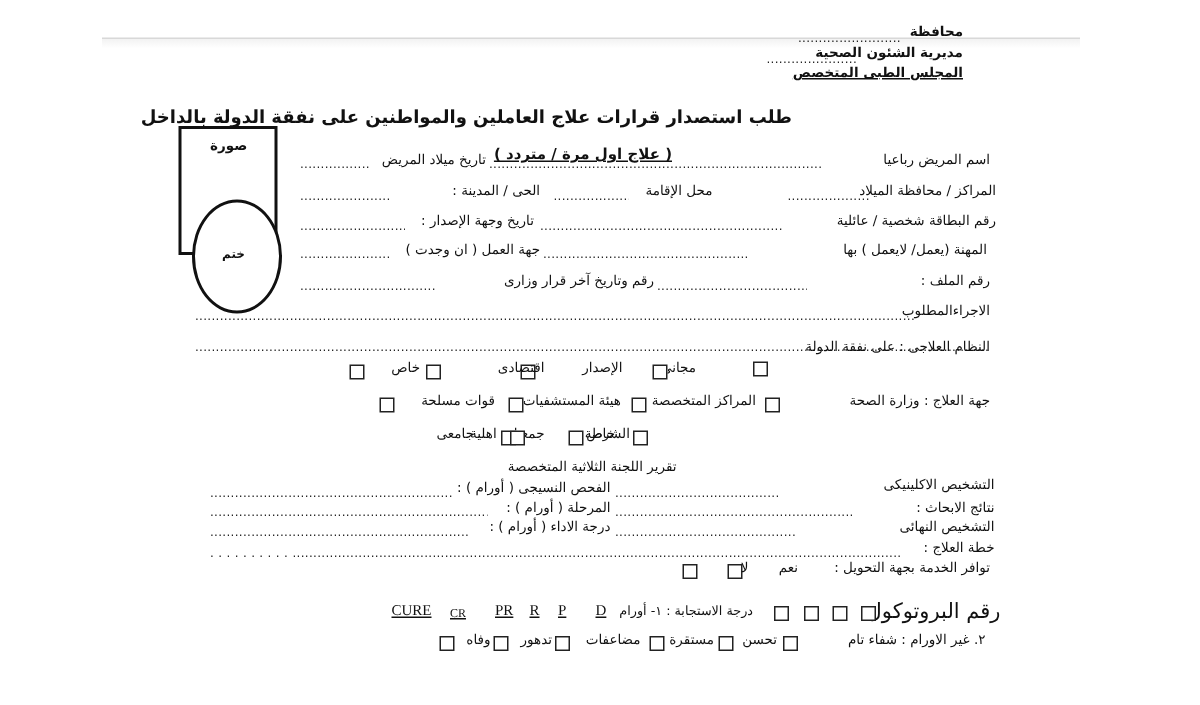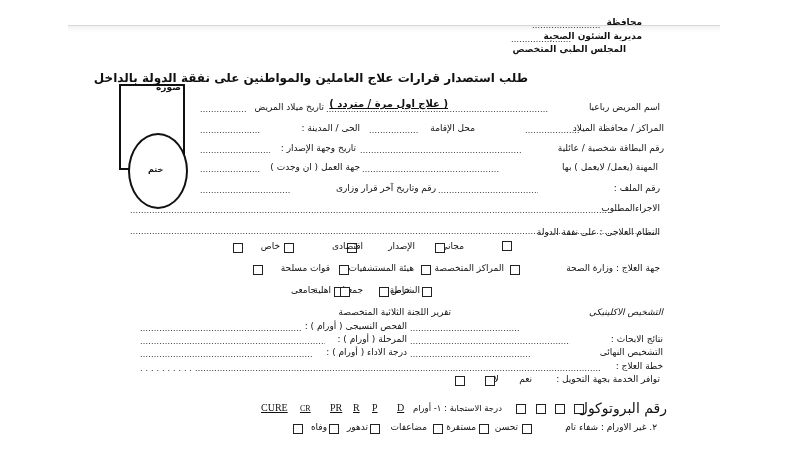--- a/index.html
+++ b/index.html
@@ -18,27 +18,27 @@
   </style>
 </head>
 <body>
 
 <div class="page"></div>
 
 <div class="t b" style="right:158px; top:17px;">محافظة</div>
 <div class="dots" style="left:532px; top:22px; width:68px;">...........................</div>
 <div class="t b" style="right:158px; top:31px;">مديرية الشئون الصحية</div>
 <div class="dots" style="left:511px; top:36px; width:60px;">......................</div>
-<div class="t b" style="right:174px; top:44px;">المجلس الطبى المتخصص</div>
+<div class="t b" style="right:158px; top:44px;text-decoration:underline;">المجلس الطبى المتخصص</div>
 
 <div class="t b" style="right:272px; top:73px; font-size:12px;">طلب استصدار قرارات علاج العاملين والمواطنين على نفقة الدولة بالداخل</div>
 <div class="t b u" style="right:352px; top:86px; font-size:10px;">( علاج اول مرة  /  متردد )</div>
 
 <div class="photo"></div>
-<div class="t b" style="left:140px; top:82px;margin-left:16px;">صورة</div>
+<div class="t b" style="left:140px; top:93px;">صورة</div>
 <div class="seal"></div>
 <div class="t b" style="left:148px; top:164px; font-size:8px;">ختم</div>
 
 <div class="t" style="right:140px; top:102px;">اسم المريض رباعيا</div>
 <div class="dots" style="left:326px; top:106px; width:222px;">..........................................................................................................................................................................................................................................................</div>
 <div class="t" style="right:476px; top:102px;">تاريخ ميلاد المريض</div>
 <div class="dots" style="left:200px; top:106px; width:47px;">..........................................................................................................................................................................................................................................................</div>
 
 <div class="t" style="right:136px; top:123px;">المراكز / محافظة الميلاد</div>
 <div class="dots" style="left:525px; top:127px; width:55px;">..........................................................................................................................................................................................................................................................</div>
@@ -91,21 +91,21 @@
 <div class="t" style="right:387px; top:285px; right:390px;">خاص</div>
 <div class="cb" style="left:379px; top:287px;"></div>
 <div class="t" style="right:437px; top:285px;">جمعيات اهلية</div>
 <div class="cb" style="left:334px; top:287px;"></div>
 <div class="t" style="right:464px; top:285px; right:484px;">جامعى</div>
 
 <div class="cb" style="left:340px; top:287px;"></div>
 
 <div class="t" style="right:349px; top:307px;">تقرير اللجنة الثلاثية المتخصصة</div>
 
-<div class="t" style="right:137px; top:307px;font-style:italic;">التشخيص الاكلينيكى</div>
+<div class="t" style="right:137px; top:319px;">التشخيص الاكلينيكى</div>
 <div class="dots" style="left:410px; top:325px; width:110px;">..........................................................................................................................................................................................................................................................</div>
 <div class="t" style="right:393px; top:321px;">الفحص النسيجى ( أورام ) :</div>
 <div class="dots" style="left:140px; top:325px; width:162px;">..........................................................................................................................................................................................................................................................</div>
 
 <div class="t" style="right:137px; top:334px;">نتائج الابحاث :</div>
 <div class="dots" style="left:410px; top:338px; width:160px;">..........................................................................................................................................................................................................................................................</div>
 <div class="t" style="right:393px; top:334px;">المرحلة ( أورام ) :</div>
 <div class="dots" style="left:140px; top:338px; width:185px;">..........................................................................................................................................................................................................................................................</div>
 
 <div class="t" style="right:137px; top:347px;">التشخيص النهائى</div>

